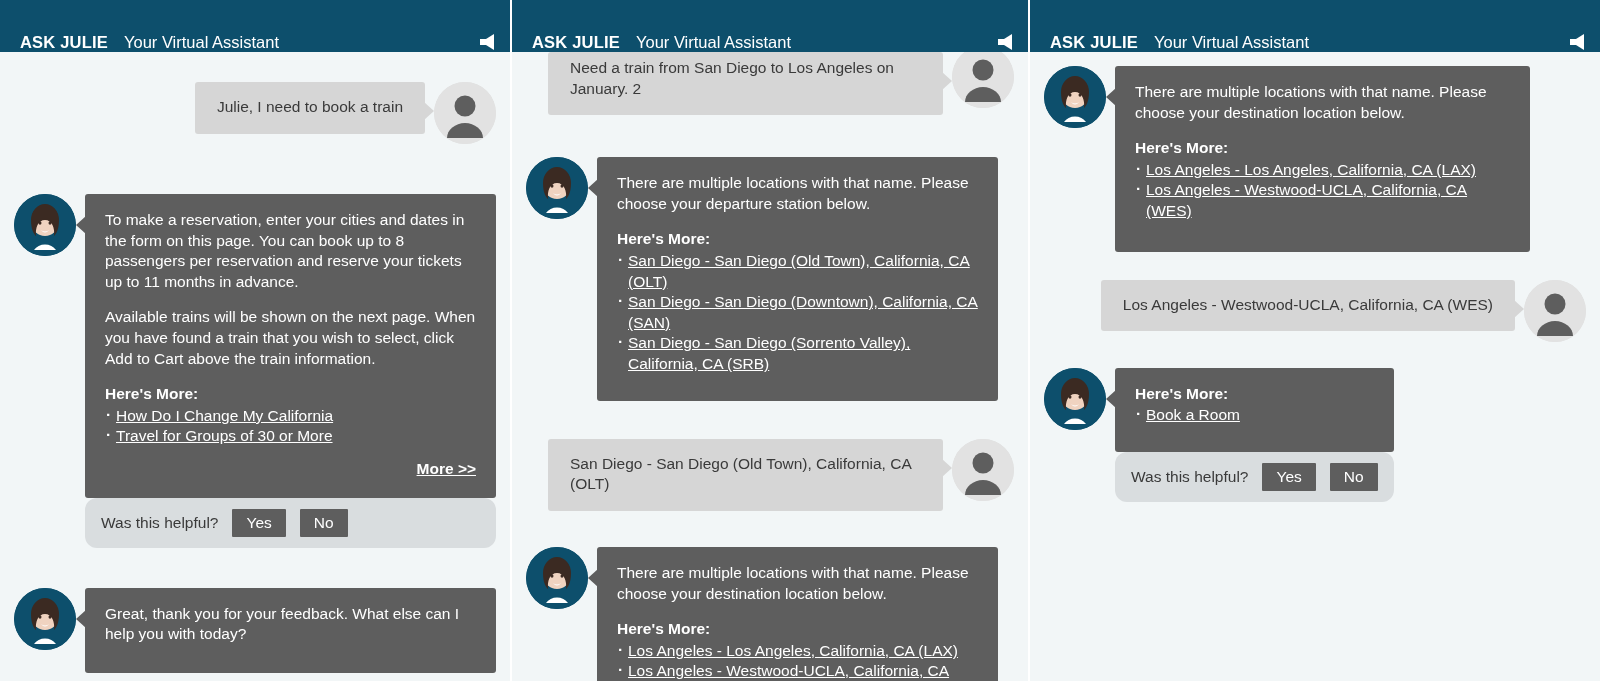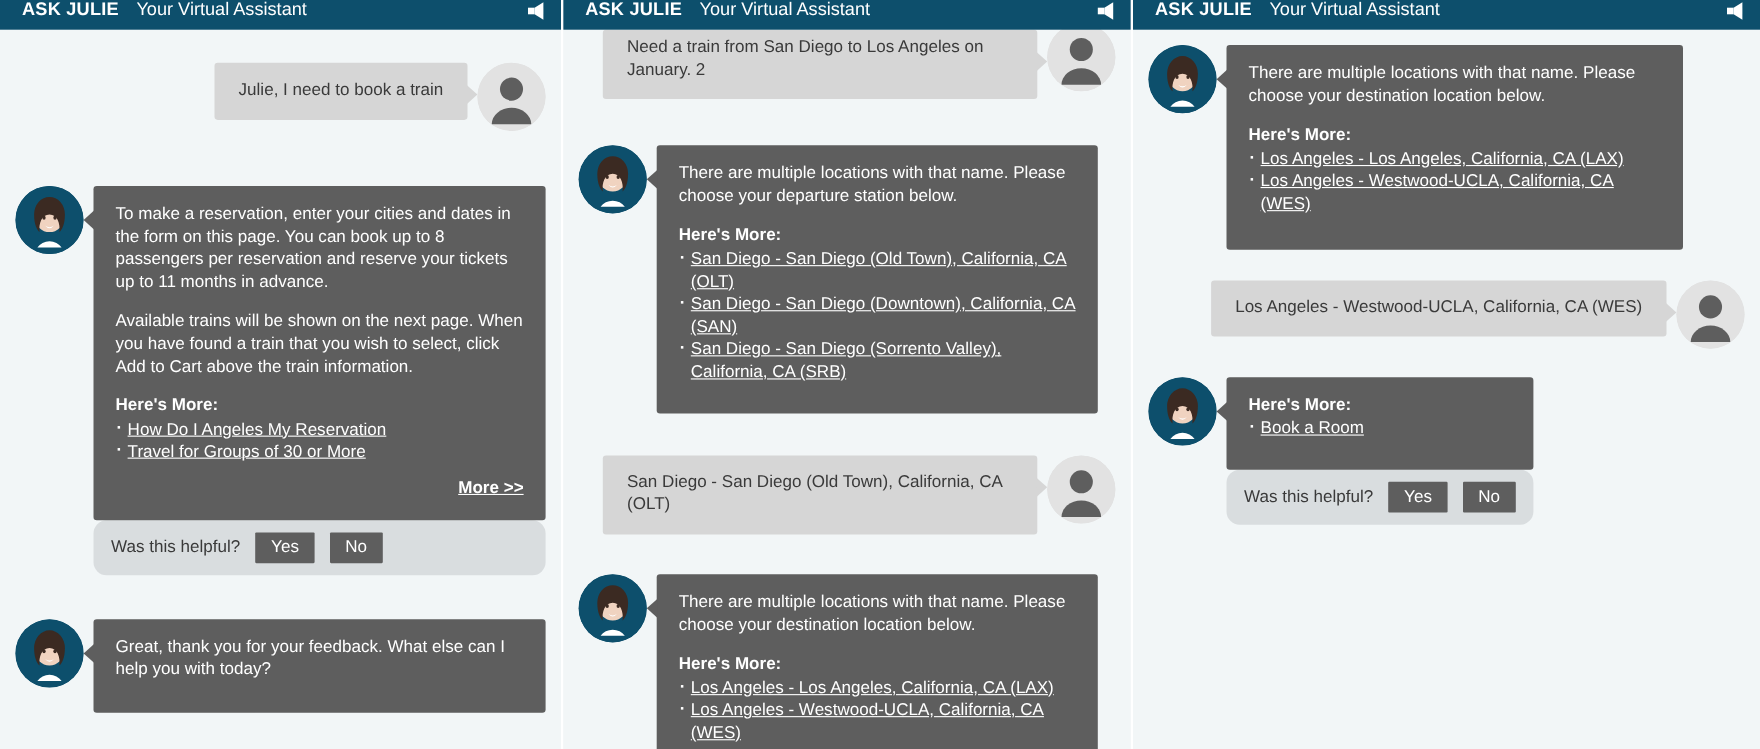--- a/index.html
+++ b/index.html
@@ -18,24 +18,24 @@
     background: #f2f6f7;
     overflow: hidden;
     border-right: 2px solid #ffffff;
   }
   .panel-1 { width: 512px; }
   .panel-2 { width: 518px; }
   .panel-3 { width: 570px; border-right: none; }
 
   
   .hdr {
-    height: 27px;
+    height: 52px;
     background: #0d4f6c;
     display: flex;
-    align-items: flex-start;
+    align-items: flex-end;
     padding: 0 14px 0 20px;
     position: relative;
     z-index: 5;
   }
   .hdr-brand {
     color: #ffffff;
     font-weight: bold;
     font-size: 16.5px;
     letter-spacing: .2px;
     white-space: nowrap;
@@ -207,21 +207,21 @@
             <ellipse cx="36" cy="29" rx="1.5" ry="1.8" fill="#3b2a22"></ellipse>
             <path d="M27 36 q4 3 8 0 q-4 5 -8 0z" fill="#ffffff"></path>
           </svg>
         </div>
         <div class="bubble-wrap">
           <div class="bubble bot-b">
             <p class="para">To make a reservation, enter your cities and dates in the form on this page. You can book up to 8 passengers per reservation and reserve your tickets up to 11 months in advance.</p>
             <p class="para">Available trains will be shown on the next page. When you have found a train that you wish to select, click Add to Cart above the train information.</p>
             <div class="hm-title">Here's More:</div>
             <ul class="hm-list">
-              <li><span class="hm-link">How Do I Angeles My Reservation</span></li>
+              <li><span class="hm-link">How Do I Change My California</span></li>
               <li><span class="hm-link">Travel for Groups of 30 or More</span></li>
             </ul>
             <span class="more-link">More &gt;&gt;</span>
           </div>
           <div class="feedback">
             <span class="fb-label">Was this helpful?</span>
             <button class="fb-btn">Yes</button>
             <button class="fb-btn">No</button>
           </div>
         </div>

